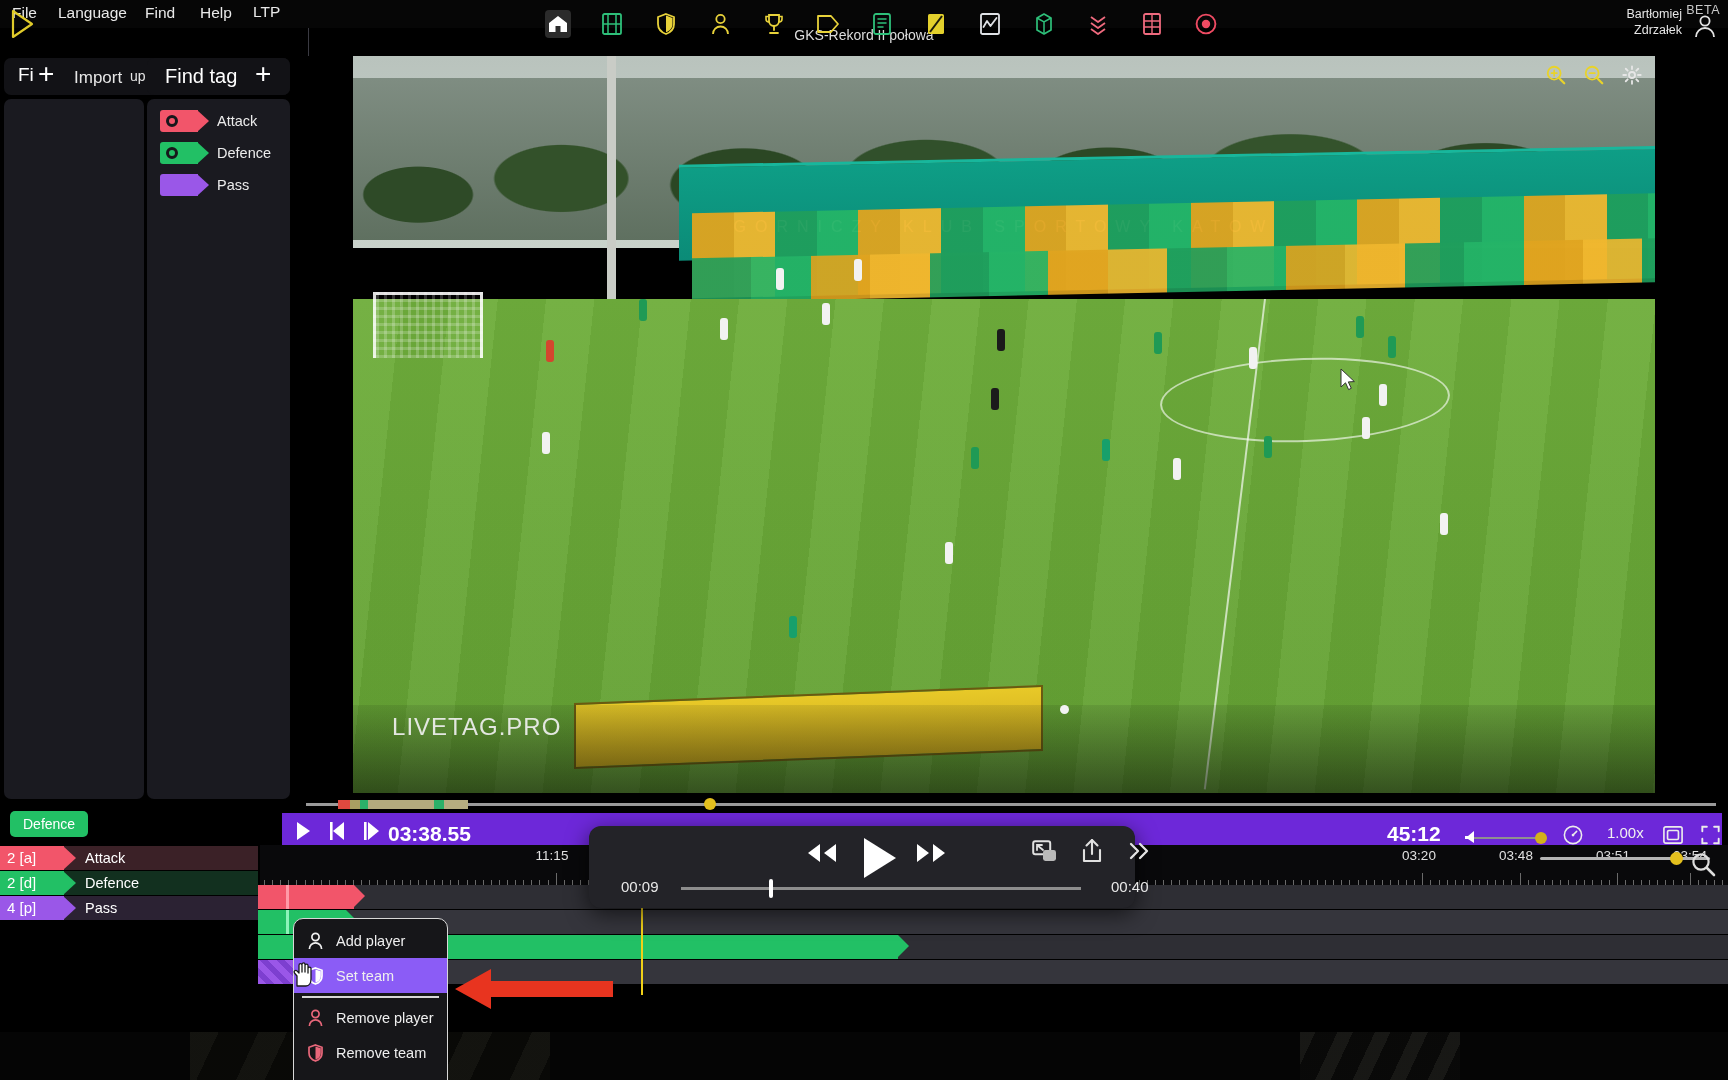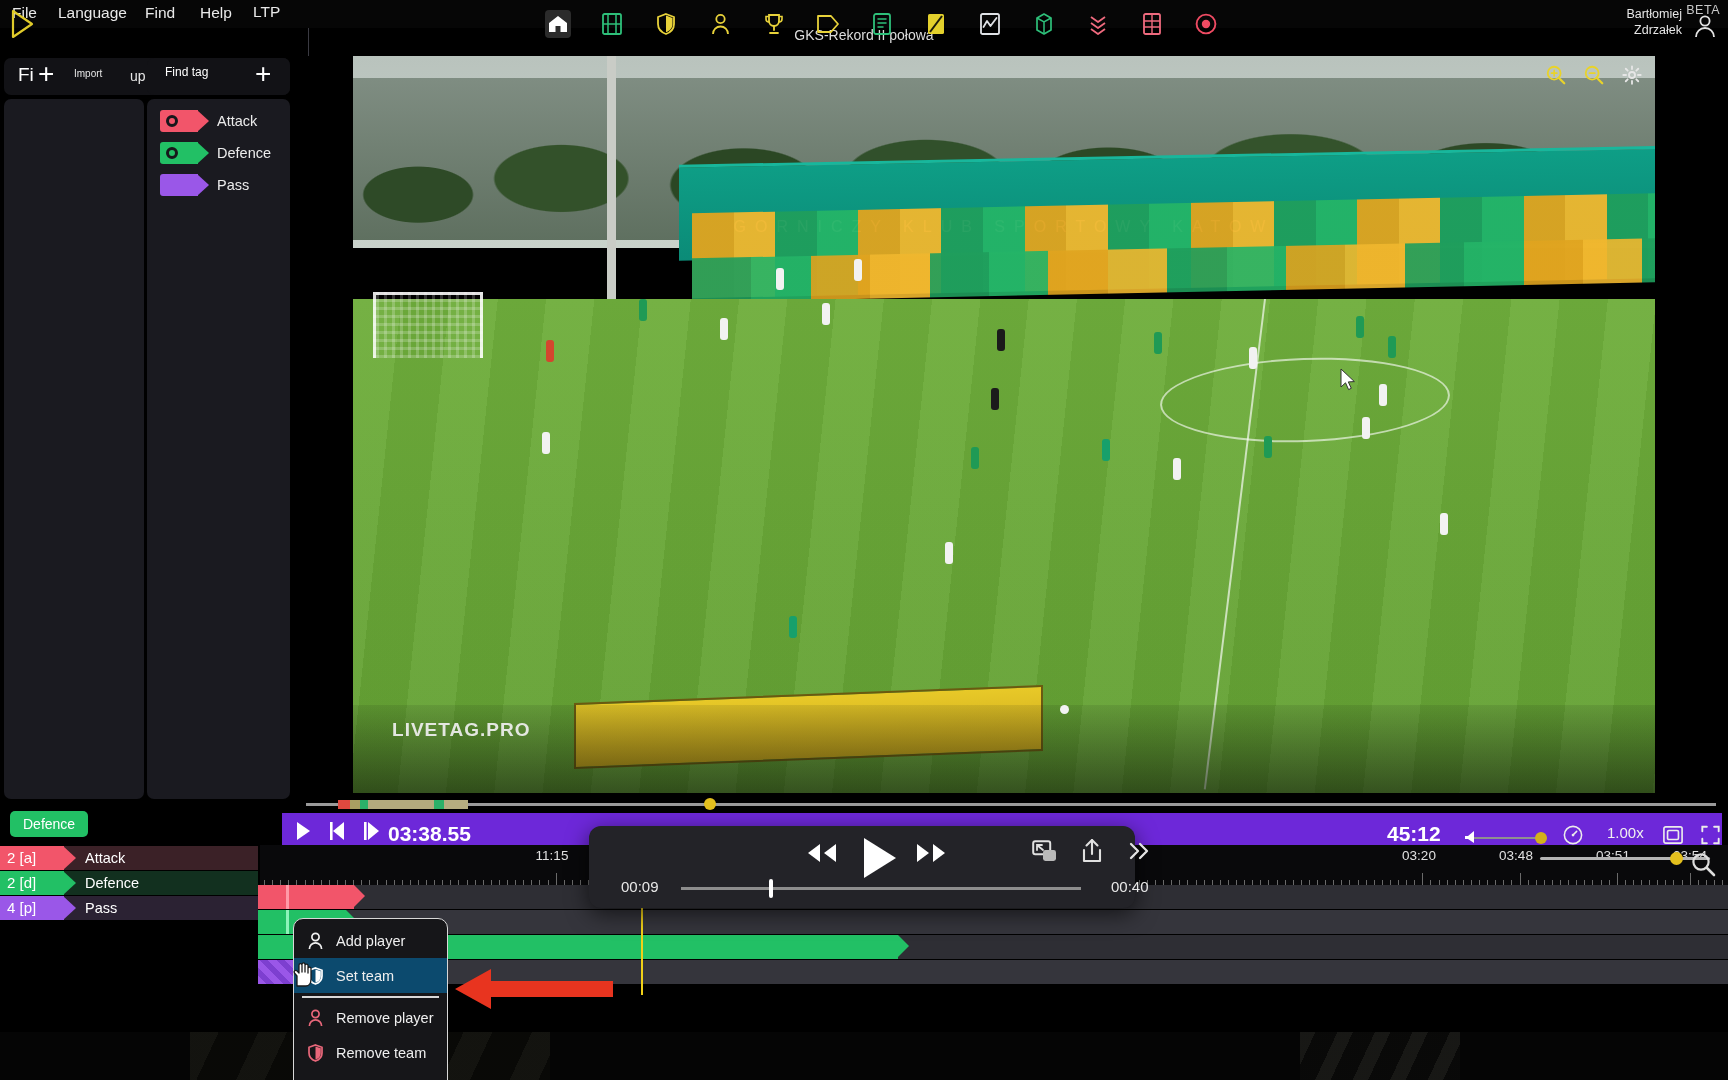--- a/index.html
+++ b/index.html
@@ -29,24 +29,24 @@
   .undo-ico { width:18px; height:14px; display:block; }
   .undo-sep { position:absolute; left:308px; top:28px; width:1px; height:28px; background:#3a3a42; }
 
   .head-row { position:absolute; top:58px; left:4px; width:286px; height:37px;
     background:#121216; border-radius:7px; }
   .head-row2 { position:absolute; top:58px; left:147px; width:143px; height:37px;
     background:#121216; border-radius:7px; }
 
   .lbl-fi   { position:absolute; left:18px; top:64px; font-size:19px; color:#fff; }
   .plus-fi  { position:absolute; left:38px; top:60px; font-size:28px; line-height:28px; color:#fff; cursor:pointer; }
-  .lbl-import{ position:absolute; left:74px; top:68px; font-size:10px; color:#e6e6e6; cursor:pointer; }
+  .lbl-import{ position:absolute; left:74px; top:68px; font-size:17px; color:#e6e6e6; cursor:pointer; }
   .lbl-up   { position:absolute; left:130px; top:68px; font-size:14px; color:#e6e6e6; cursor:pointer; }
 
-  .lbl-findtag { position:absolute; left:165px; top:65px; font-size:12px; color:#fff; }
+  .lbl-findtag { position:absolute; left:165px; top:65px; font-size:20px; color:#fff; }
   .plus-tag    { position:absolute; left:255px; top:60px; font-size:28px; line-height:28px; color:#fff; cursor:pointer; }
 
   .pane-files { position:absolute; left:4px; top:99px; width:140px; height:700px;
     background:#1a1a20; border-radius:7px; }
   .pane-tags  { position:absolute; left:147px; top:99px; width:143px; height:700px;
     background:#1a1a20; border-radius:7px; }
 
   .tag-item { position:absolute; left:13px; display:flex; align-items:center; gap:9px; cursor:pointer; }
   .tag-chip { position:relative; width:48px; height:22px; display:block; }
   .tag-chip .body { position:absolute; left:0; top:0; width:38px; height:22px; border-radius:3px 0 0 3px; }
@@ -101,22 +101,22 @@
     border:3px solid rgba(255,255,255,.85); border-bottom:none;
     background:repeating-linear-gradient(90deg, rgba(255,255,255,.20) 0 3px, transparent 3px 8px),
                repeating-linear-gradient(0deg, rgba(255,255,255,.20) 0 3px, transparent 3px 8px); }
   .floodpole { position:absolute; left:19.5%; top:0; width:9px; height:33%; background:#c9ccc6; }
   .adboard { position:absolute; left:17%; bottom:4.5%; width:36%; height:9%;
     background:linear-gradient(#e8c928,#cba81c); transform:skewY(-2.2deg); border:2px solid #6a5a10;}
   .fence { position:absolute; left:0; bottom:0; width:100%; height:12%;
     background:linear-gradient(rgba(20,30,15,.1), rgba(10,15,8,.55)); }
   .player { position:absolute; width:8px; height:22px; border-radius:3px; }
   .ball { position:absolute; width:9px; height:9px; border-radius:50%; background:#f2f2f2; }
-  .logo-ltp { position:absolute; left:3%; bottom:7%; color:#f0f0f0; font-size:19px;
-    font-weight:bold; letter-spacing:1px; opacity:.92; }
+  .logo-ltp { position:absolute; left:3%; bottom:7%; color:#f0f0f0; font-size:24px;
+    font-weight:normal; letter-spacing:1px; opacity:.92; }
 
   
   .pitch-cursor { position:absolute; left:1340px; top:368px; z-index:8; }
 
   
   .scrub { position:absolute; left:296px; top:795px; width:1432px; height:18px; background:#000; }
   .scrub-line { position:absolute; left:10px; top:8px; width:1410px; height:3px; background:#9a9a9a; }
   .scrub-seg { position:absolute; top:5px; height:9px; }
   .scrub-knob { position:absolute; left:408px; top:3px; width:12px; height:12px; border-radius:50%;
     background:#e4c01e; }
@@ -178,21 +178,21 @@
   .mp-track { position:absolute; left:92px; top:61px; width:400px; height:3px; background:#8d8d8d; }
   .mp-knob { position:absolute; left:180px; top:53px; width:4px; height:19px; background:#fff; border-radius:2px; }
   .mp-end { position:absolute; left:522px; top:52px; font-size:15px; color:#e7e7e7; }
 
   
   .ctxmenu { position:absolute; left:293px; top:918px; width:155px;
     background:#161619; border:1.5px solid #d8d8d8; border-radius:10px; z-index:30; overflow:hidden;
     padding:4px 0; }
   .ctx-it { display:flex; align-items:center; gap:11px; height:35px; padding:0 12px;
     font-size:14.5px; color:#efefef; cursor:pointer; }
-  .ctx-it.sel { background:#0c4a6e; }
+  .ctx-it.sel { background:#8b5cf6; }
   .ctx-sep { height:1.5px; background:#d8d8d8; margin:3px 8px; }
   .ctx-ico { width:19px; height:19px; display:flex; align-items:center; justify-content:center; }
 
   .red-arrow { position:absolute; left:455px; top:968px; z-index:28; }
   .hand-cursor { position:absolute; left:292px; top:962px; z-index:32; }
 
   
   .bottombar { position:absolute; left:0; top:1032px; width:1728px; height:48px; background:#050505; }
   .bb-left { position:absolute; left:8px; top:8px; cursor:pointer; }
   .bb-icons { position:absolute; left:545px; top:0; height:48px; display:flex; align-items:center; gap:28px; }

